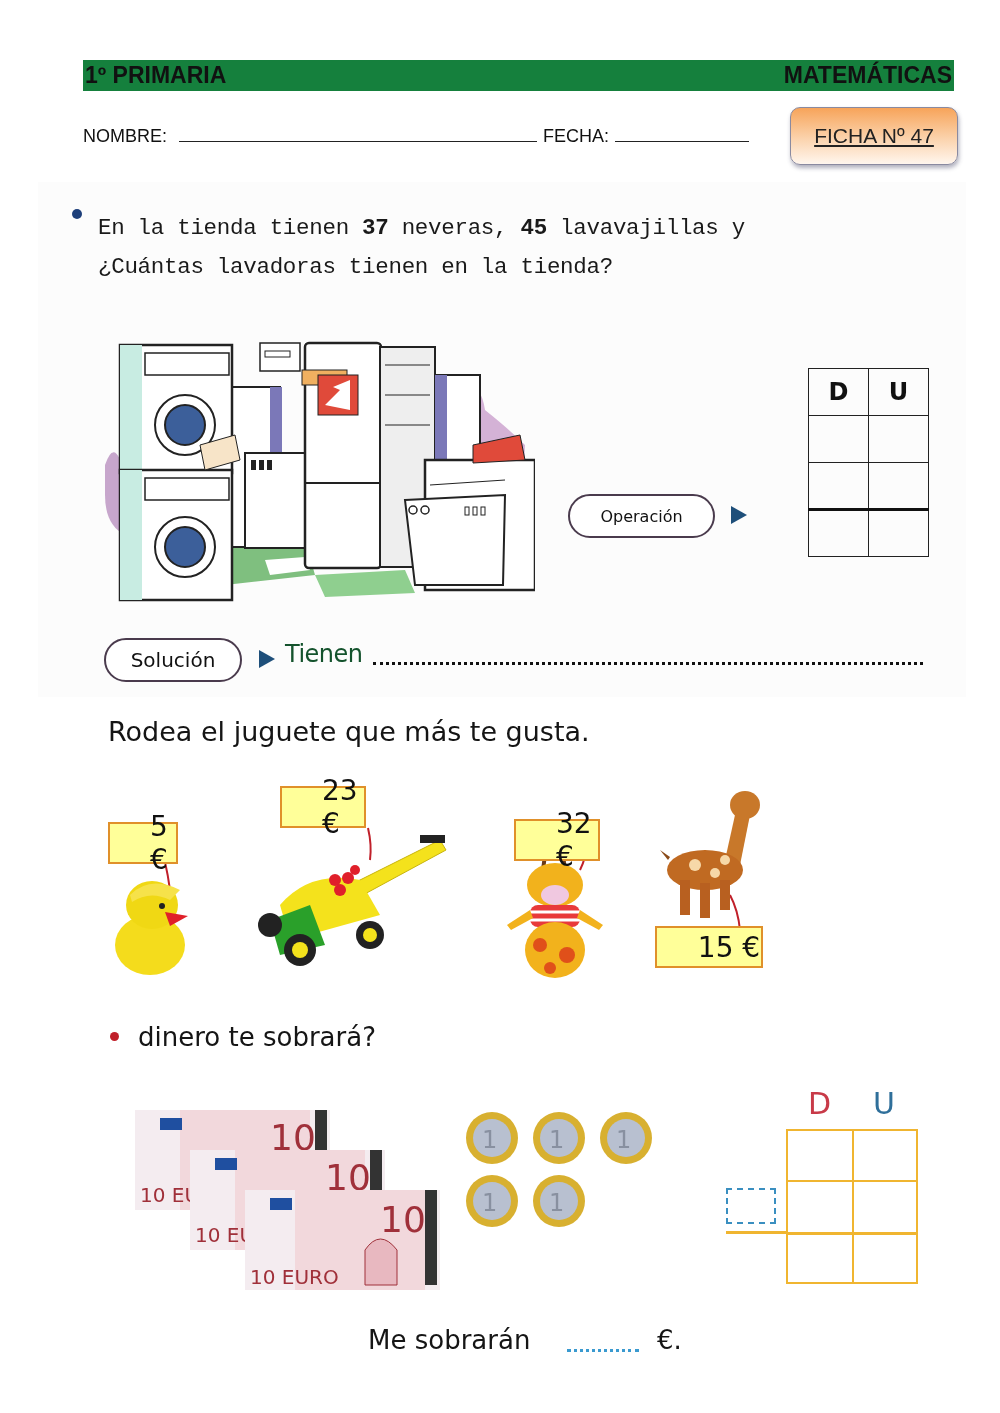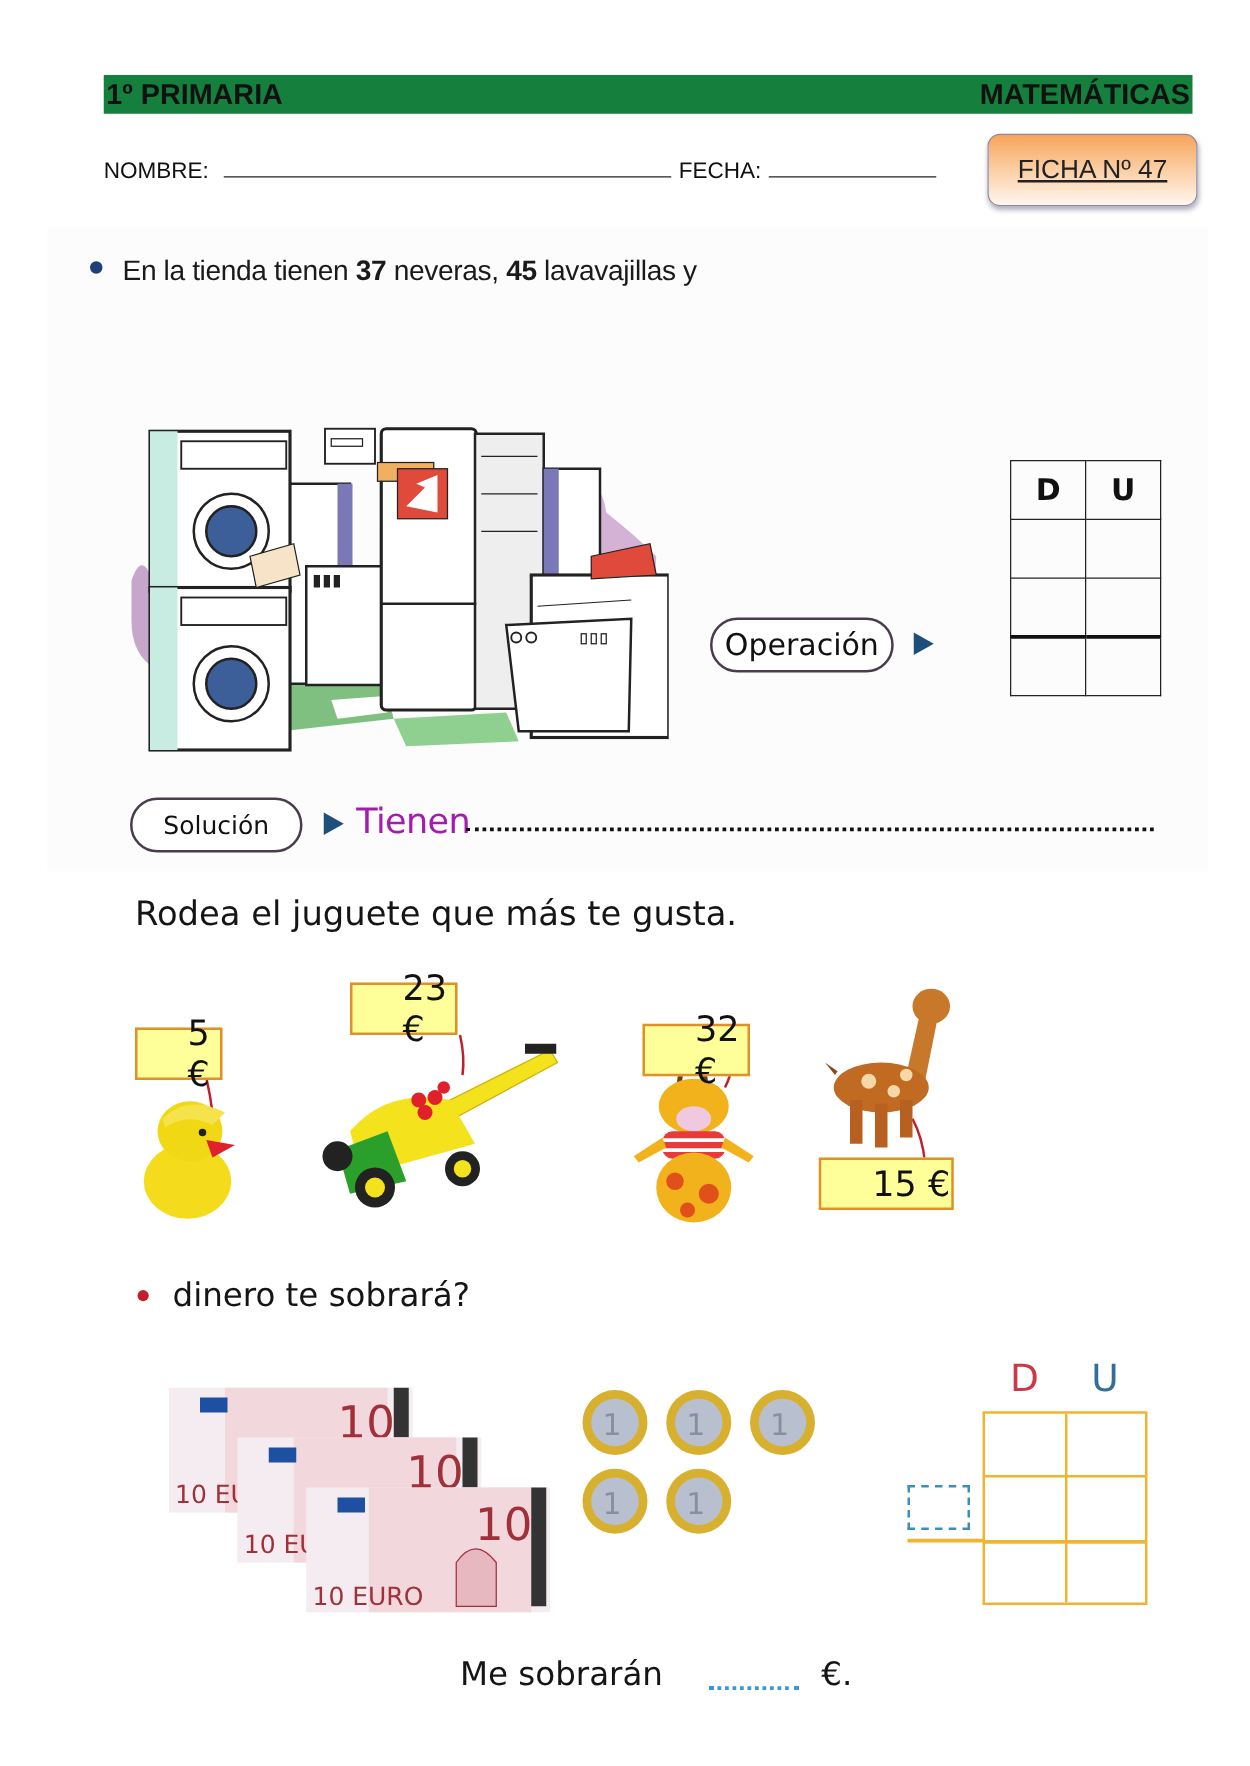--- a/index.html
+++ b/index.html
@@ -8,38 +8,38 @@
 
   
   .header-bar { left: 83px; top: 60px; width: 871px; height: 31px; background: #15803d; display: flex; justify-content: space-between; align-items: center; padding: 0 2px; }
   .header-bar span { font-family: "Liberation Sans", sans-serif; font-weight: bold; font-size: 23px; color: #111; }
   .name-row { left: 83px; top: 124px; font-family: "Liberation Sans", sans-serif; font-size: 18px; display: flex; align-items: baseline; }
   .name-row .line { display: inline-block; border-bottom: 1.5px solid #222; height: 18px; margin: 0 6px 0 12px; }
   .ficha { left: 790px; top: 107px; width: 168px; height: 58px; border-radius: 10px; background: linear-gradient(to bottom, #f7a45a 0%, #fbd3ad 55%, #fff6ee 100%); border: 1px solid #8a8aa0; box-shadow: 1px 3px 4px rgba(80,80,110,0.45); display: flex; align-items: center; justify-content: center; font-family: "Liberation Sans", sans-serif; font-size: 21px; color: #222; text-decoration: underline; }
 
   
   .panel1 { left: 38px; top: 182px; width: 928px; height: 515px; background: #fcfcfc; }
-  .p1-text { left: 98px; top: 197px; font-family: Liberation Sans, sans-serif; font-size: 22.5px; line-height: 39px; color: #1a1a1a; letter-spacing: -0.3px; }
+  .p1-text { left: 98px; top: 209px; font-family: Liberation Mono, monospace; font-size: 22.5px; line-height: 39px; color: #1a1a1a; letter-spacing: -0.3px; }
   .p1-text b { font-weight: bold; }
   .bullet-blue { left: 72px; top: 209px; width: 10px; height: 10px; border-radius: 50%; background: #1d3f7a; }
 
   .appliances { left: 105px; top: 335px; width: 430px; height: 270px; }
 
   .pill { border: 2.5px solid #4a3b4d; border-radius: 22px; background: #fff; display: flex; align-items: center; justify-content: center; font-family: "DejaVu Sans", sans-serif; color: #111; }
-  .pill-operacion { left: 568px; top: 494px; width: 147px; height: 44px; font-size: 24px; }
+  .pill-operacion { left: 568px; top: 494px; width: 147px; height: 44px; font-size: 16px; }
   .tri { width: 0; height: 0; border-top: 9px solid transparent; border-bottom: 9px solid transparent; border-left: 16px solid #1e4f7a; }
   .tri-op { left: 731px; top: 506px; }
 
   .du-table1 { left: 808px; top: 368px; border-collapse: collapse; }
   .du-table1 td { width: 60px; height: 47px; border: 1.5px solid #222; text-align: center; font-family: "DejaVu Sans", sans-serif; font-weight: bold; font-size: 24px; color: #111; }
   .du-table1 tr.result td { border-top: 3px solid #111; }
 
   .pill-solucion { left: 104px; top: 638px; width: 138px; height: 44px; font-size: 20px; }
   .tri-sol { left: 259px; top: 650px; }
-  .tienen { left: 285px; top: 640px; font-family: "DejaVu Sans", sans-serif; font-size: 28px; color: #a21caf; letter-spacing: -0.5px; }
+  .tienen { left: 285px; top: 640px; font-family: "DejaVu Sans", sans-serif; font-size: 24px; color: #14532d; letter-spacing: -0.5px; }
   .dots1 { left: 373px; top: 662px; width: 550px; height: 3px; border-bottom: 3px dotted #111; }
 
   
   .rodea { left: 108px; top: 716px; font-family: "DejaVu Sans", sans-serif; font-size: 27px; color: #151515; }
 
   .price-tag { background: #ffff99; border: 2px solid #e0902a; display: flex; align-items: center; justify-content: center; font-family: "DejaVu Sans", sans-serif; font-size: 28px; color: #111; padding-left: 40px; }
   .tag-5 { left: 108px; top: 822px; width: 70px; height: 42px; }
   .tag-23 { left: 280px; top: 786px; width: 86px; height: 42px; }
   .tag-32 { left: 514px; top: 786px; width: 86px; height: 42px; margin-top: 33px; }
   .tag-15 { left: 655px; top: 926px; width: 108px; height: 42px; }
@@ -77,20 +77,21 @@
 </div>
 
 <div class="abs ficha">FICHA Nº 47</div>
 
 <div class="abs panel1"></div>
 <div class="abs bullet-blue"></div>
 <div class="abs p1-text">
   <div>
     <span>En la tienda tienen </span><b>37</b><span> neveras, </span><b>45</b><span> lavavajillas y</span>
   </div>
+  <div>¿Cuántas lavadoras tienen en la tienda?</div>
 </div>
 
 <svg class="abs appliances" viewBox="0 0 430 270">
 
   <path d="M0 130 Q10 100 20 140 L20 200 Q0 190 0 160 Z" fill="#c7a6cc"></path>
   <path d="M348 55 Q375 40 380 75 Q405 95 420 110 L418 150 L350 120 Z" fill="#d4b2d6"></path>
   <path d="M145 70 L165 70 L165 110 L145 110 Z" fill="#d4b2d6"></path>
 
   <path d="M115 210 L200 205 L210 240 L120 250 Z" fill="#7fbf7f"></path>
   <path d="M210 240 L300 235 L310 258 L220 262 Z" fill="#8fcf8f"></path>

